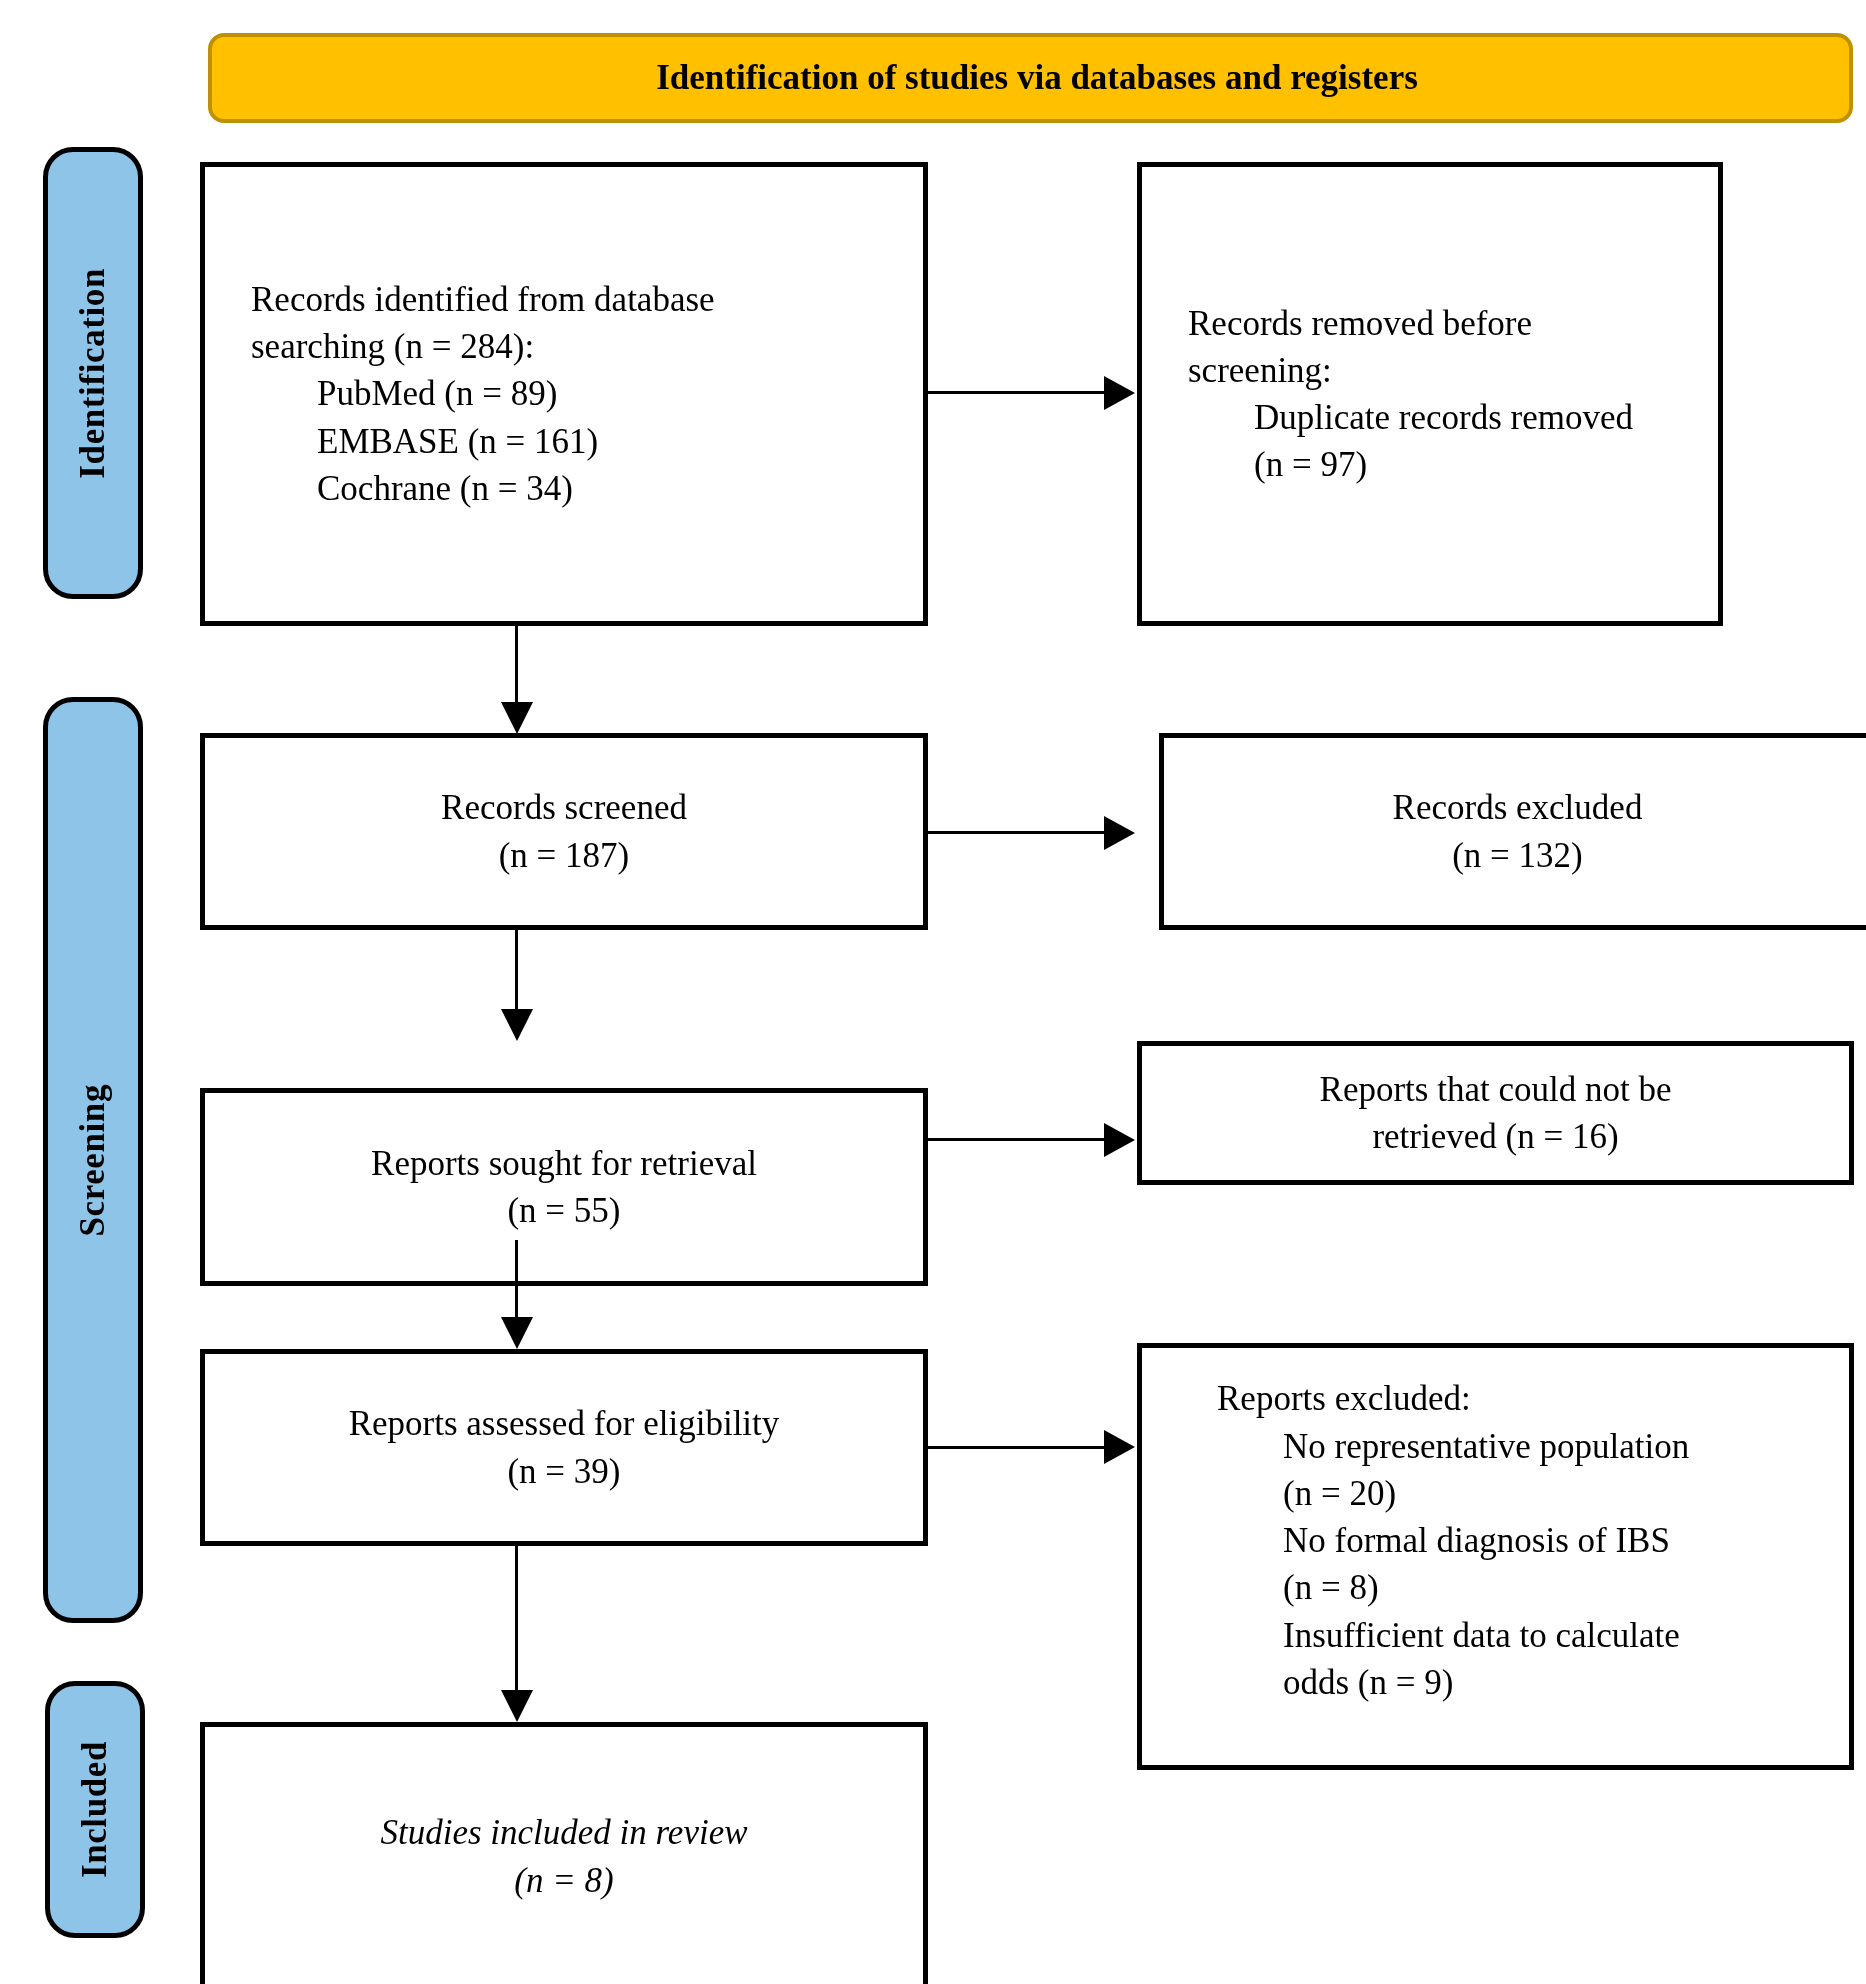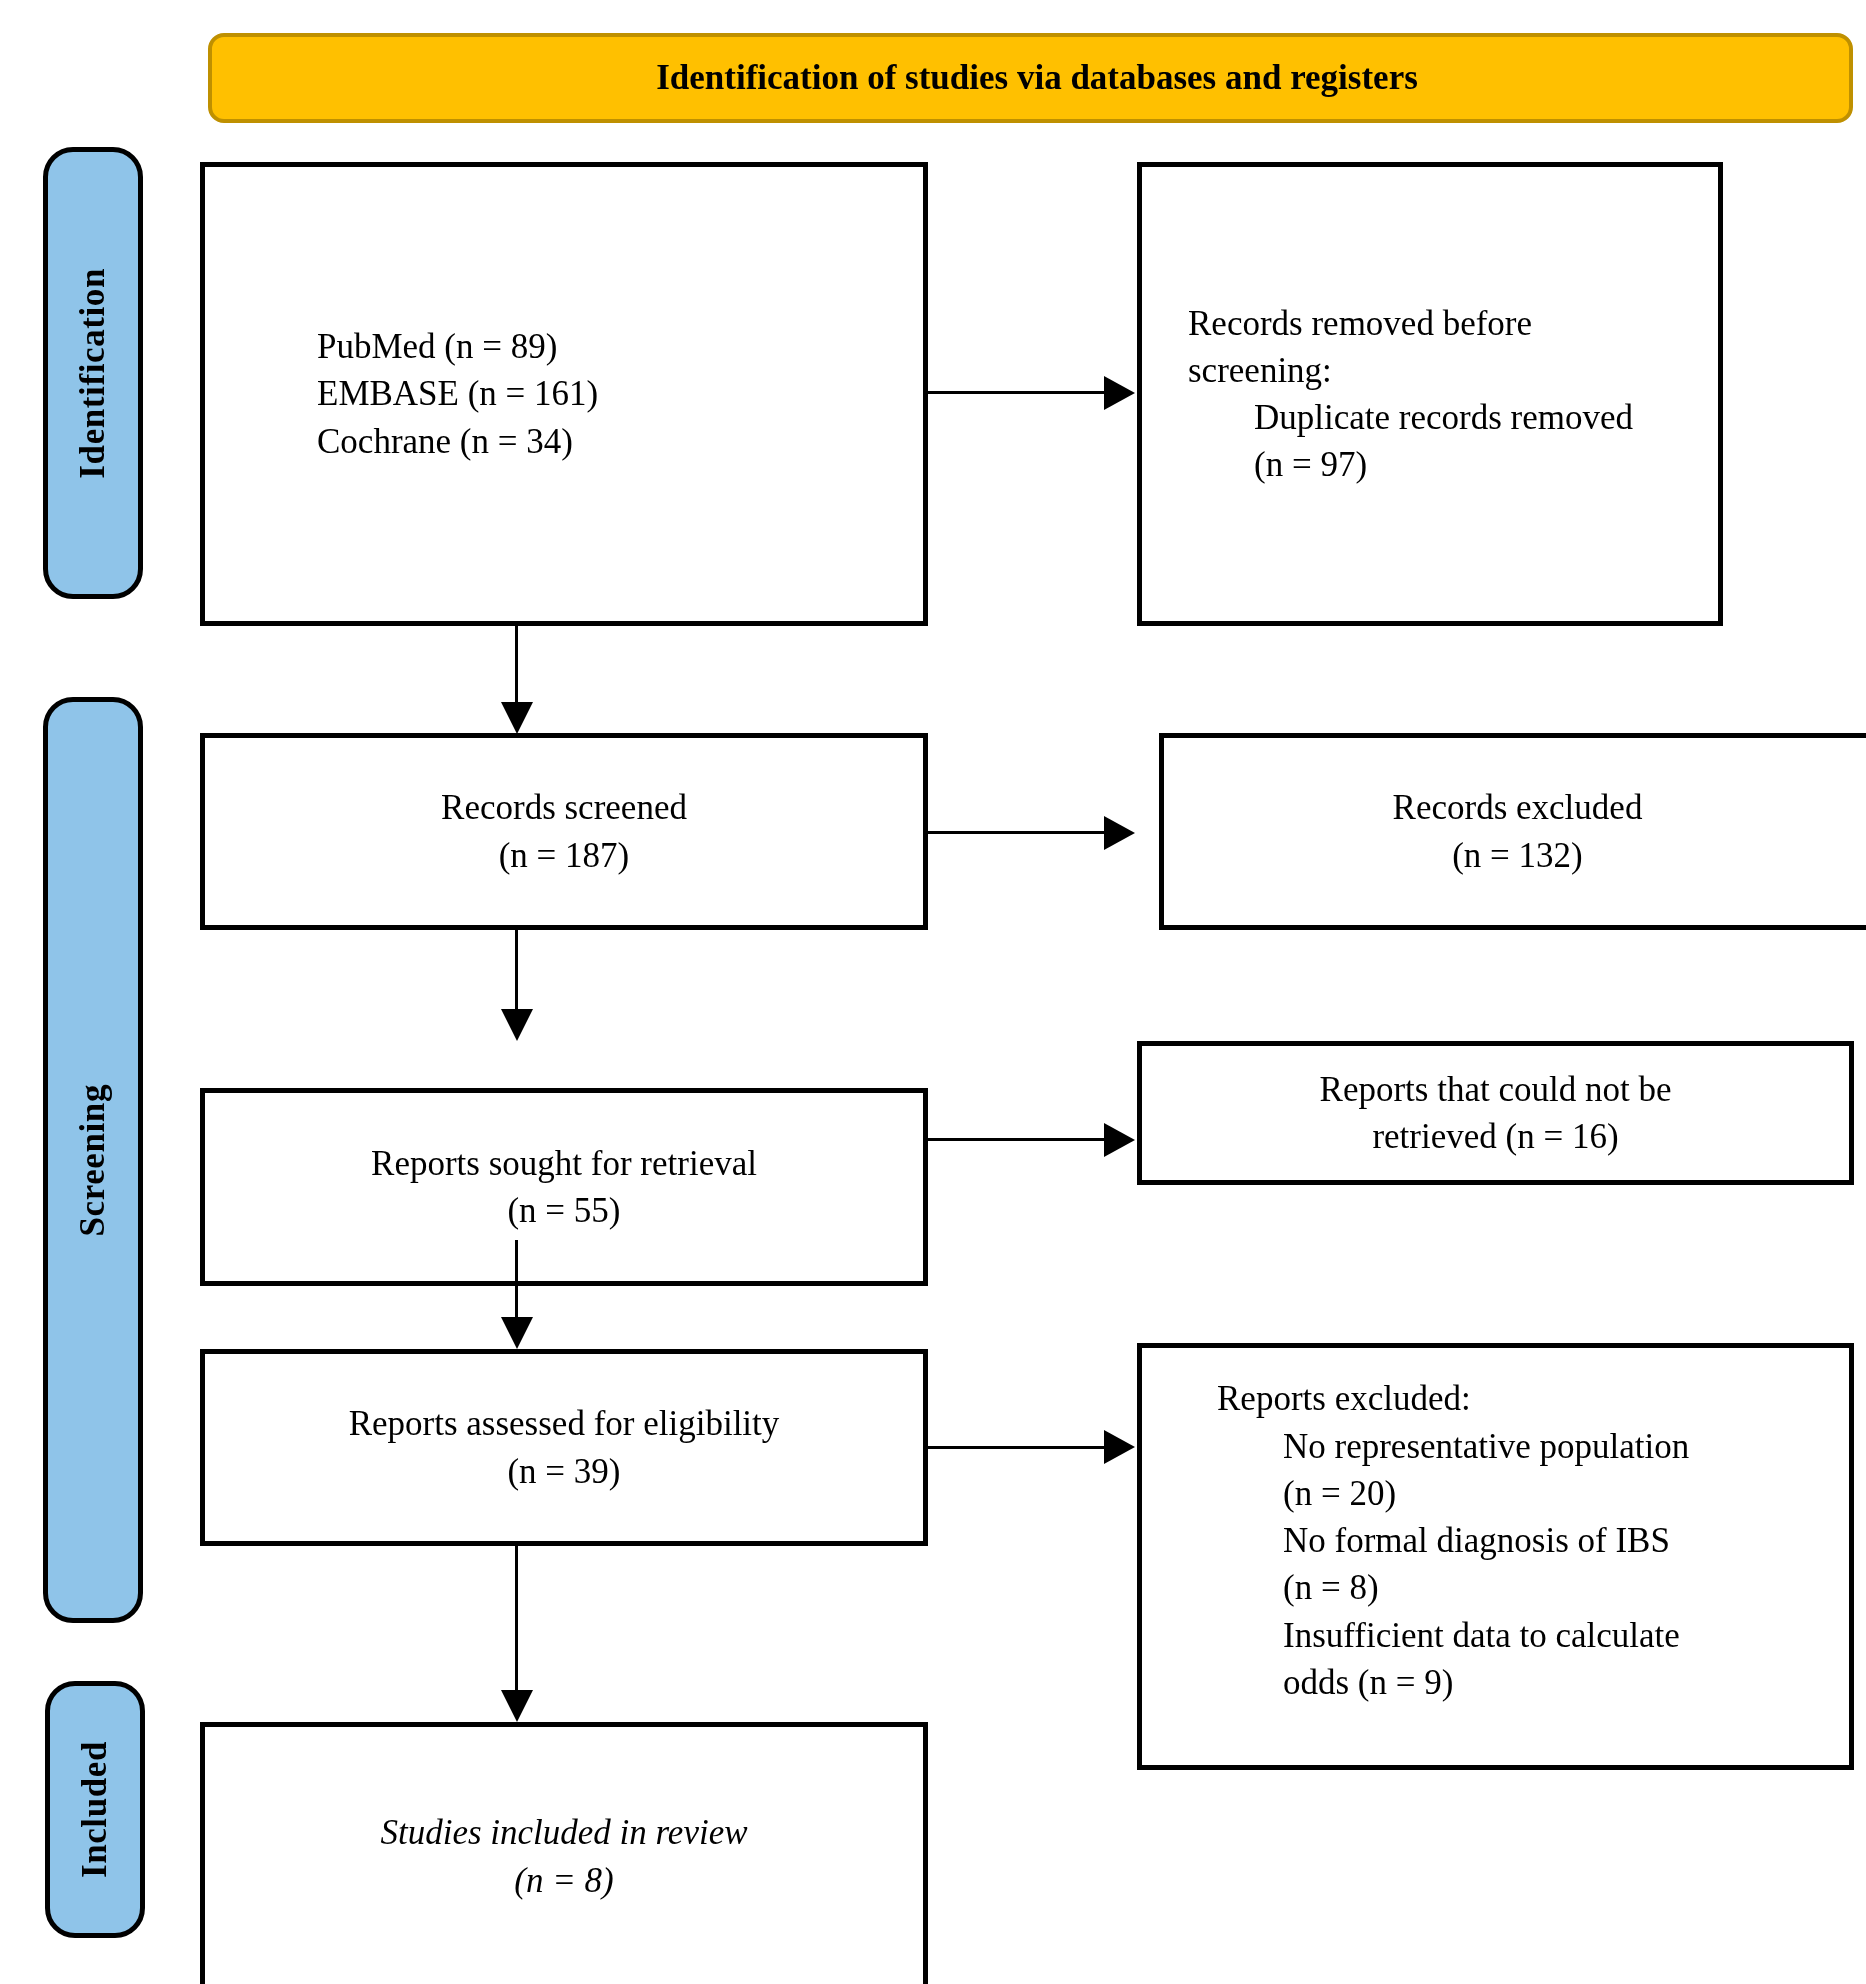--- a/index.html
+++ b/index.html
@@ -121,20 +121,22 @@
   <span class="vtext">Identification</span>
 </div>
 <div class="stage stage-screening">
   <span class="vtext">Screening</span>
 </div>
 <div class="stage stage-included">
   <span class="vtext">Included</span>
 </div>
 
 <div class="box leftalign box-records-identified">
+  <div class="lines">Records identified from database
+searching (n = 284):</div>
   <div class="sub">PubMed (n = 89)
 EMBASE (n = 161)
 Cochrane (n = 34)</div>
 </div>
 <div class="box leftalign box-records-removed">
   <div class="lines">Records removed before
 screening:</div>
   <div class="sub">Duplicate records removed
 (n = 97)</div>
 </div>

